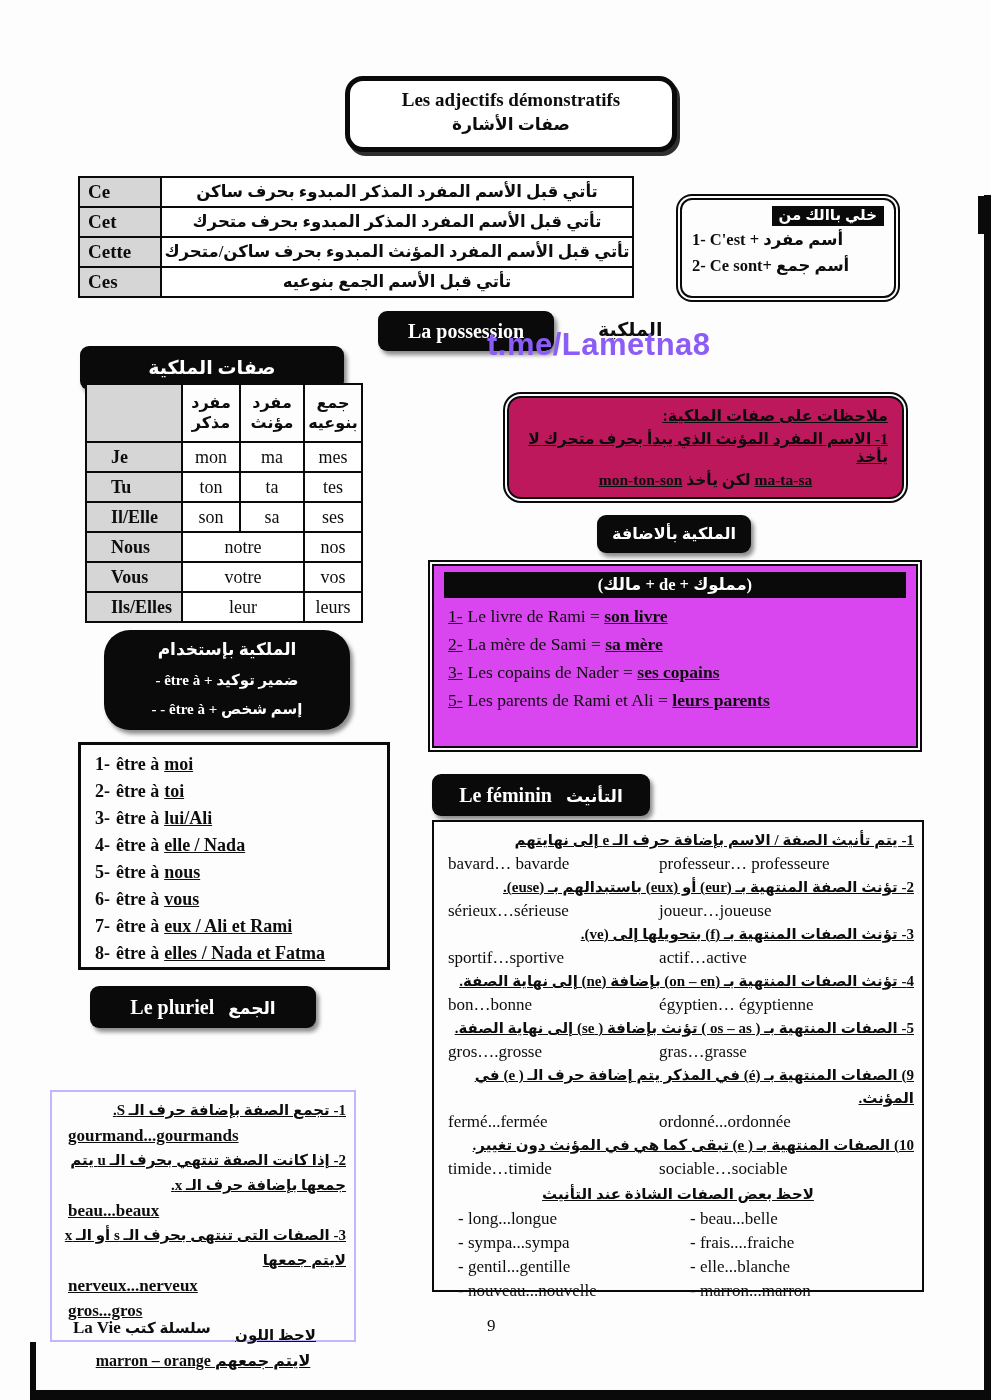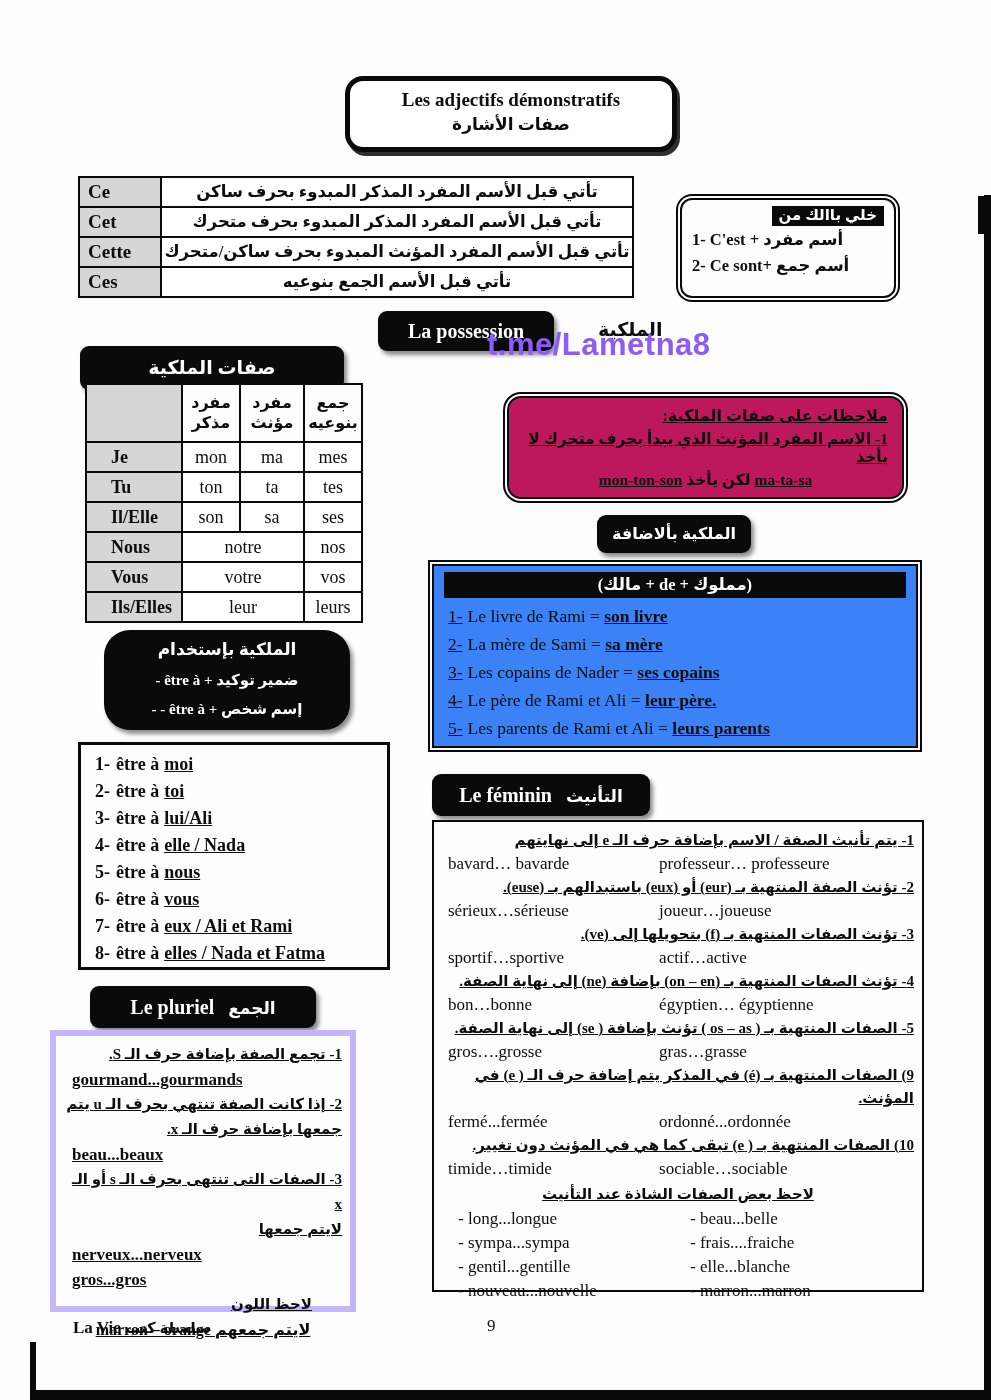--- a/index.html
+++ b/index.html
@@ -77,21 +77,21 @@
     direction:rtl; padding:8px 14px 0; font-weight:bold;margin-left:24px;
   }
   .notes-title { font-size:16px; text-decoration:underline; }
   .notes-line1 { font-size:15.5px; margin-top:5px; text-decoration:underline; }
   .notes-line2 { font-size:15.5px; margin-top:5px; text-align:center; }
   .notes-line2 .lat { text-decoration:underline; }
 
   
   .de-box {
     left:432px; top:564px; width:486px; height:184px;
-    border:2px solid #0a0a0a; background:#3b82f6;
+    border:2px solid #0a0a0a; background:#d946ef;
     box-shadow:0 0 0 2px #fdfdfd, 0 0 0 4px #0a0a0a;
     padding:6px 10px;
   }
   .de-formula {
     background:#0a0a0a; color:#fff; font-weight:bold; font-size:16.5px;
     text-align:center; height:26px; line-height:26px; direction:rtl; margin-bottom:4px;
   }
   .de-line { font-size:17.5px; line-height:28px; padding-left:4px; }
   .de-line .num { text-decoration:underline; margin-right:5px; }
   .de-line .res { font-weight:bold; text-decoration:underline; }
@@ -118,21 +118,21 @@
   .fem-rule { direction:rtl; font-weight:bold; font-size:15px; text-decoration:underline; line-height:23px; text-align:right; }
   .fem-ex { display:flex; font-size:17px; line-height:24px; }
   .fem-ex .l { width:46%; padding-left:6px; }
   .fem-ex .r { width:54%; }
   .fem-note { direction:rtl; text-align:center; font-weight:bold; font-size:15px; text-decoration:underline; line-height:26px; }
   .fem-exc { display:flex; font-size:17px; line-height:24px; }
   .fem-exc .l { width:50%; padding-left:16px; }
   .fem-exc .r { width:50%; padding-left:12px; }
 
   
-  .plu-box { left:50px; top:1030px; width:306px; height:282px; border:6px solid #c4b5fd; background:#fdfdfd; padding:6px 8px 0; font-weight:bold; }
+  .plu-box { left:50px; top:1090px; width:306px; height:252px; border:2px solid #c4b5fd; background:#fdfdfd; padding:6px 8px 0; font-weight:bold; }
   .plu-ar { direction:rtl; text-align:right; font-size:15px; text-decoration:underline; line-height:25px; }
   .plu-fr { font-size:17px; text-decoration:underline; line-height:25px; padding-left:8px; }
   .plu-note { direction:rtl; text-align:right; padding-left:0; padding-right:30px; font-size:15px; text-decoration:underline; line-height:25px; }
   .plu-mixed { direction:ltr; font-size:16px; text-decoration:underline; line-height:25px; text-align:center; }
 
   
   .footer-left { left:73px; top:1318px; font-weight:bold; font-size:17px; direction:ltr; }
   .footer-left .ar { font-size:15px; }
   .page-num { left:487px; top:1316px; font-size:17px; }
 
@@ -247,23 +247,20 @@
   <div class="abs de-box">
     <div class="de-formula">(مملوك + de + مالك)</div>
     <div class="de-line">
       <span class="num">1-</span><span>Le livre de Rami = </span><span class="res">son livre</span>
     </div>
     <div class="de-line">
       <span class="num">2-</span><span>La mère de Sami = </span><span class="res">sa mère</span>
     </div>
     <div class="de-line">
       <span class="num">3-</span><span>Les copains de Nader = </span><span class="res">ses copains</span>
-    </div>
-    <div class="de-line">
-      <span class="num">4-</span><span>Le père de Rami et Ali = </span><span class="res">leur père.</span>
     </div>
     <div class="de-line">
       <span class="num">5-</span><span>Les parents de Rami et Ali = </span><span class="res">leurs parents</span>
     </div>
   </div>
 
   <div class="abs etre-header">
     <div class="l1">الملكية بإستخدام</div>
     <div class="l2">- être à + ضمير توكيد</div>
     <div class="l2">- - être à + إسم شخص</div>

